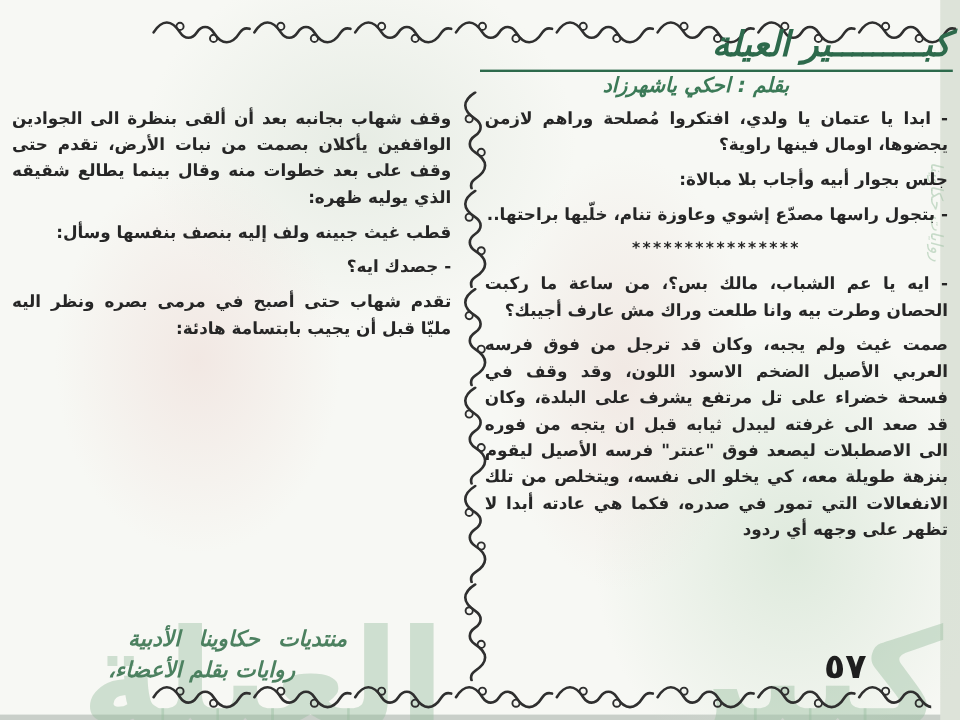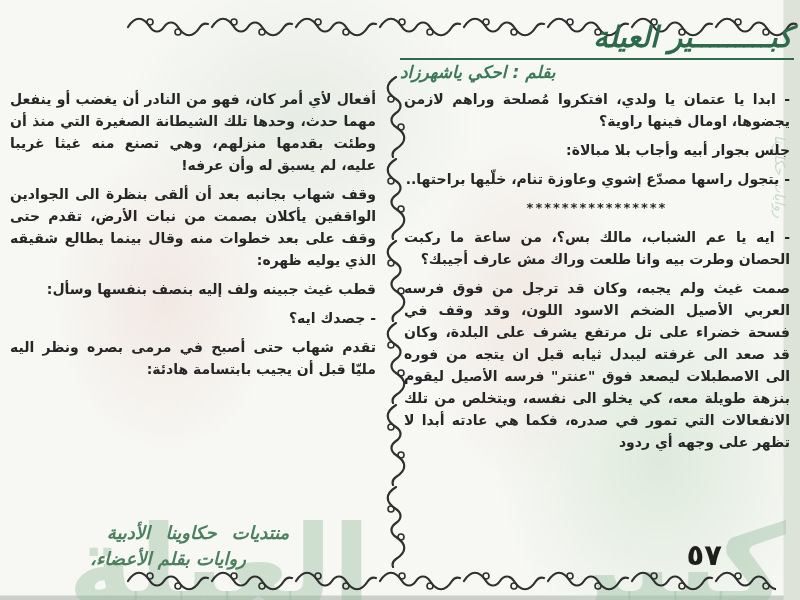--- a/index.html
+++ b/index.html
@@ -35,21 +35,21 @@
     position:absolute; top:20px; right:8px; width:396px; z-index:4;
     text-align:right; font-size:29px; font-weight:bold; font-style:italic;
     color:#2d6a4c; white-space:nowrap;
   }
   .title-rule{
     position:absolute; top:58px; right:6px; width:394px; height:2px;
     background:#2d6a4c; z-index:4;
   }
   .byline{
     position:absolute; top:62px; right:40px; width:360px; z-index:4;
-    text-align:left; font-size:17px; font-style:italic; font-weight:bold;
+    text-align:center; font-size:17px; font-style:italic; font-weight:bold;
     color:#3b7a57;
   }
   .col{
     position:absolute; z-index:4; overflow:hidden;
     font-size:14px; font-weight:bold; color:#262626;
     line-height:22px; text-align:justify;
   }
   .col p{margin:0 0 7px;}
   .col-right{top:88px; right:10px; width:386px; height:434px;}
   .col-left{top:88px; left:10px; width:366px; height:424px;}
@@ -127,21 +127,20 @@
   <div class="col col-right">
     <p>- ابدا يا عتمان يا ولدي، افتكروا مُصلحة وراهم لازمن يجضوها، اومال فينها راوية؟</p>
     <p>جلس بجوار أبيه وأجاب بلا مبالاة:</p>
     <p>- بتجول راسها مصدّع إشوي وعاوزة تنام، خلّيها براحتها..</p>
     <p class="sep">****************</p>
     <p>- ايه يا عم الشباب، مالك بس؟، من ساعة ما ركبت الحصان وطرت بيه وانا طلعت وراك مش عارف أجيبك؟</p>
     <p>صمت غيث ولم يجبه، وكان قد ترجل من فوق فرسه العربي الأصيل الضخم الاسود اللون، وقد وقف في فسحة خضراء على تل مرتفع يشرف على البلدة، وكان قد صعد الى غرفته ليبدل ثيابه قبل ان يتجه من فوره الى الاصطبلات ليصعد فوق "عنتر" فرسه الأصيل ليقوم بنزهة طويلة معه، كي يخلو الى نفسه، ويتخلص من تلك الانفعالات التي تمور في صدره، فكما هي عادته أبدا لا تظهر على وجهه أي ردود</p>
   </div>
 
   <div class="col col-left">
-    <p>أفعال لأي أمر كان، فهو من النادر أن يغضب أو ينفعل مهما حدث، وحدها تلك الشيطانة الصغيرة التي منذ أن وطئت بقدمها منزلهم، وهي تصنع منه غيثا غريبا عليه، لم يسبق له وأن عرفه!</p>
     <p>وقف شهاب بجانبه بعد أن ألقى بنظرة الى الجوادين الواقفين يأكلان بصمت من نبات الأرض، تقدم حتى وقف على بعد خطوات منه وقال بينما يطالع شقيقه الذي يوليه ظهره:</p>
     <p>قطب غيث جبينه ولف إليه بنصف بنفسها وسأل:</p>
     <p>- جصدك ايه؟</p>
     <p>تقدم شهاب حتى أصبح في مرمى بصره ونظر اليه مليّا قبل أن يجيب بابتسامة هادئة:</p>
   </div>
 
   <div class="footer">
     <div class="l1">منتديات حكاوينا الأدبية</div>
     <div class="l2">روايات بقلم الأعضاء،</div>
   </div>

